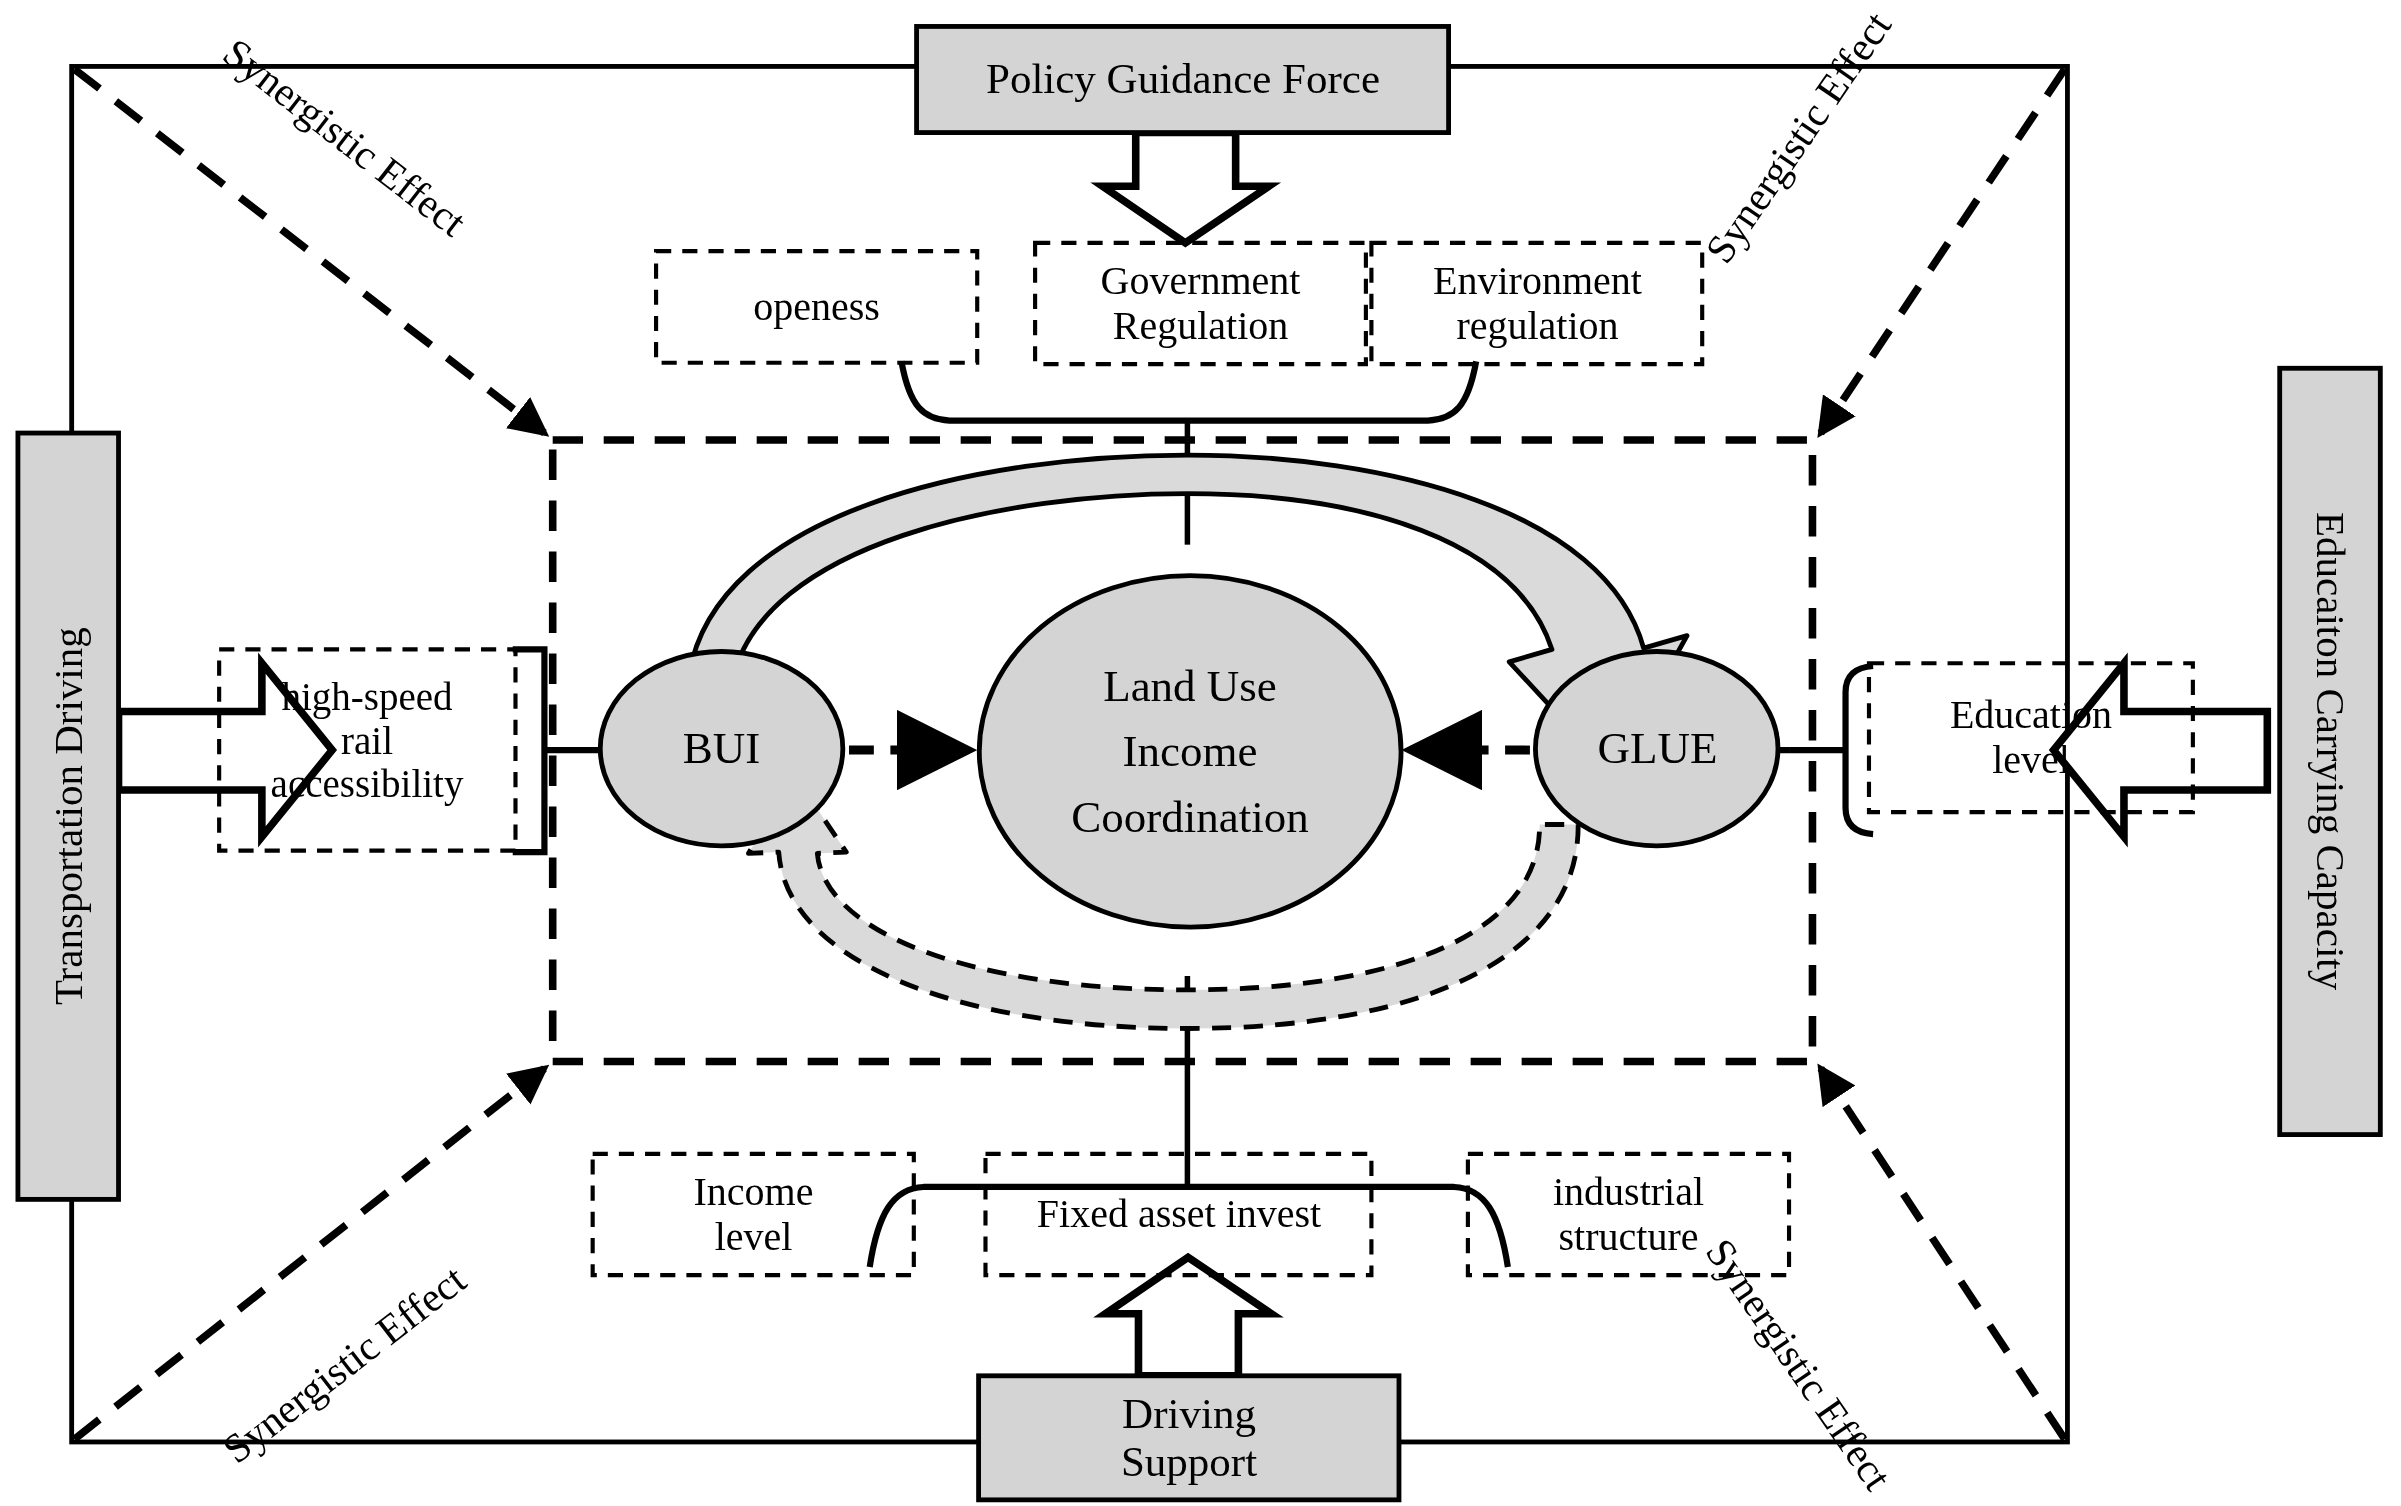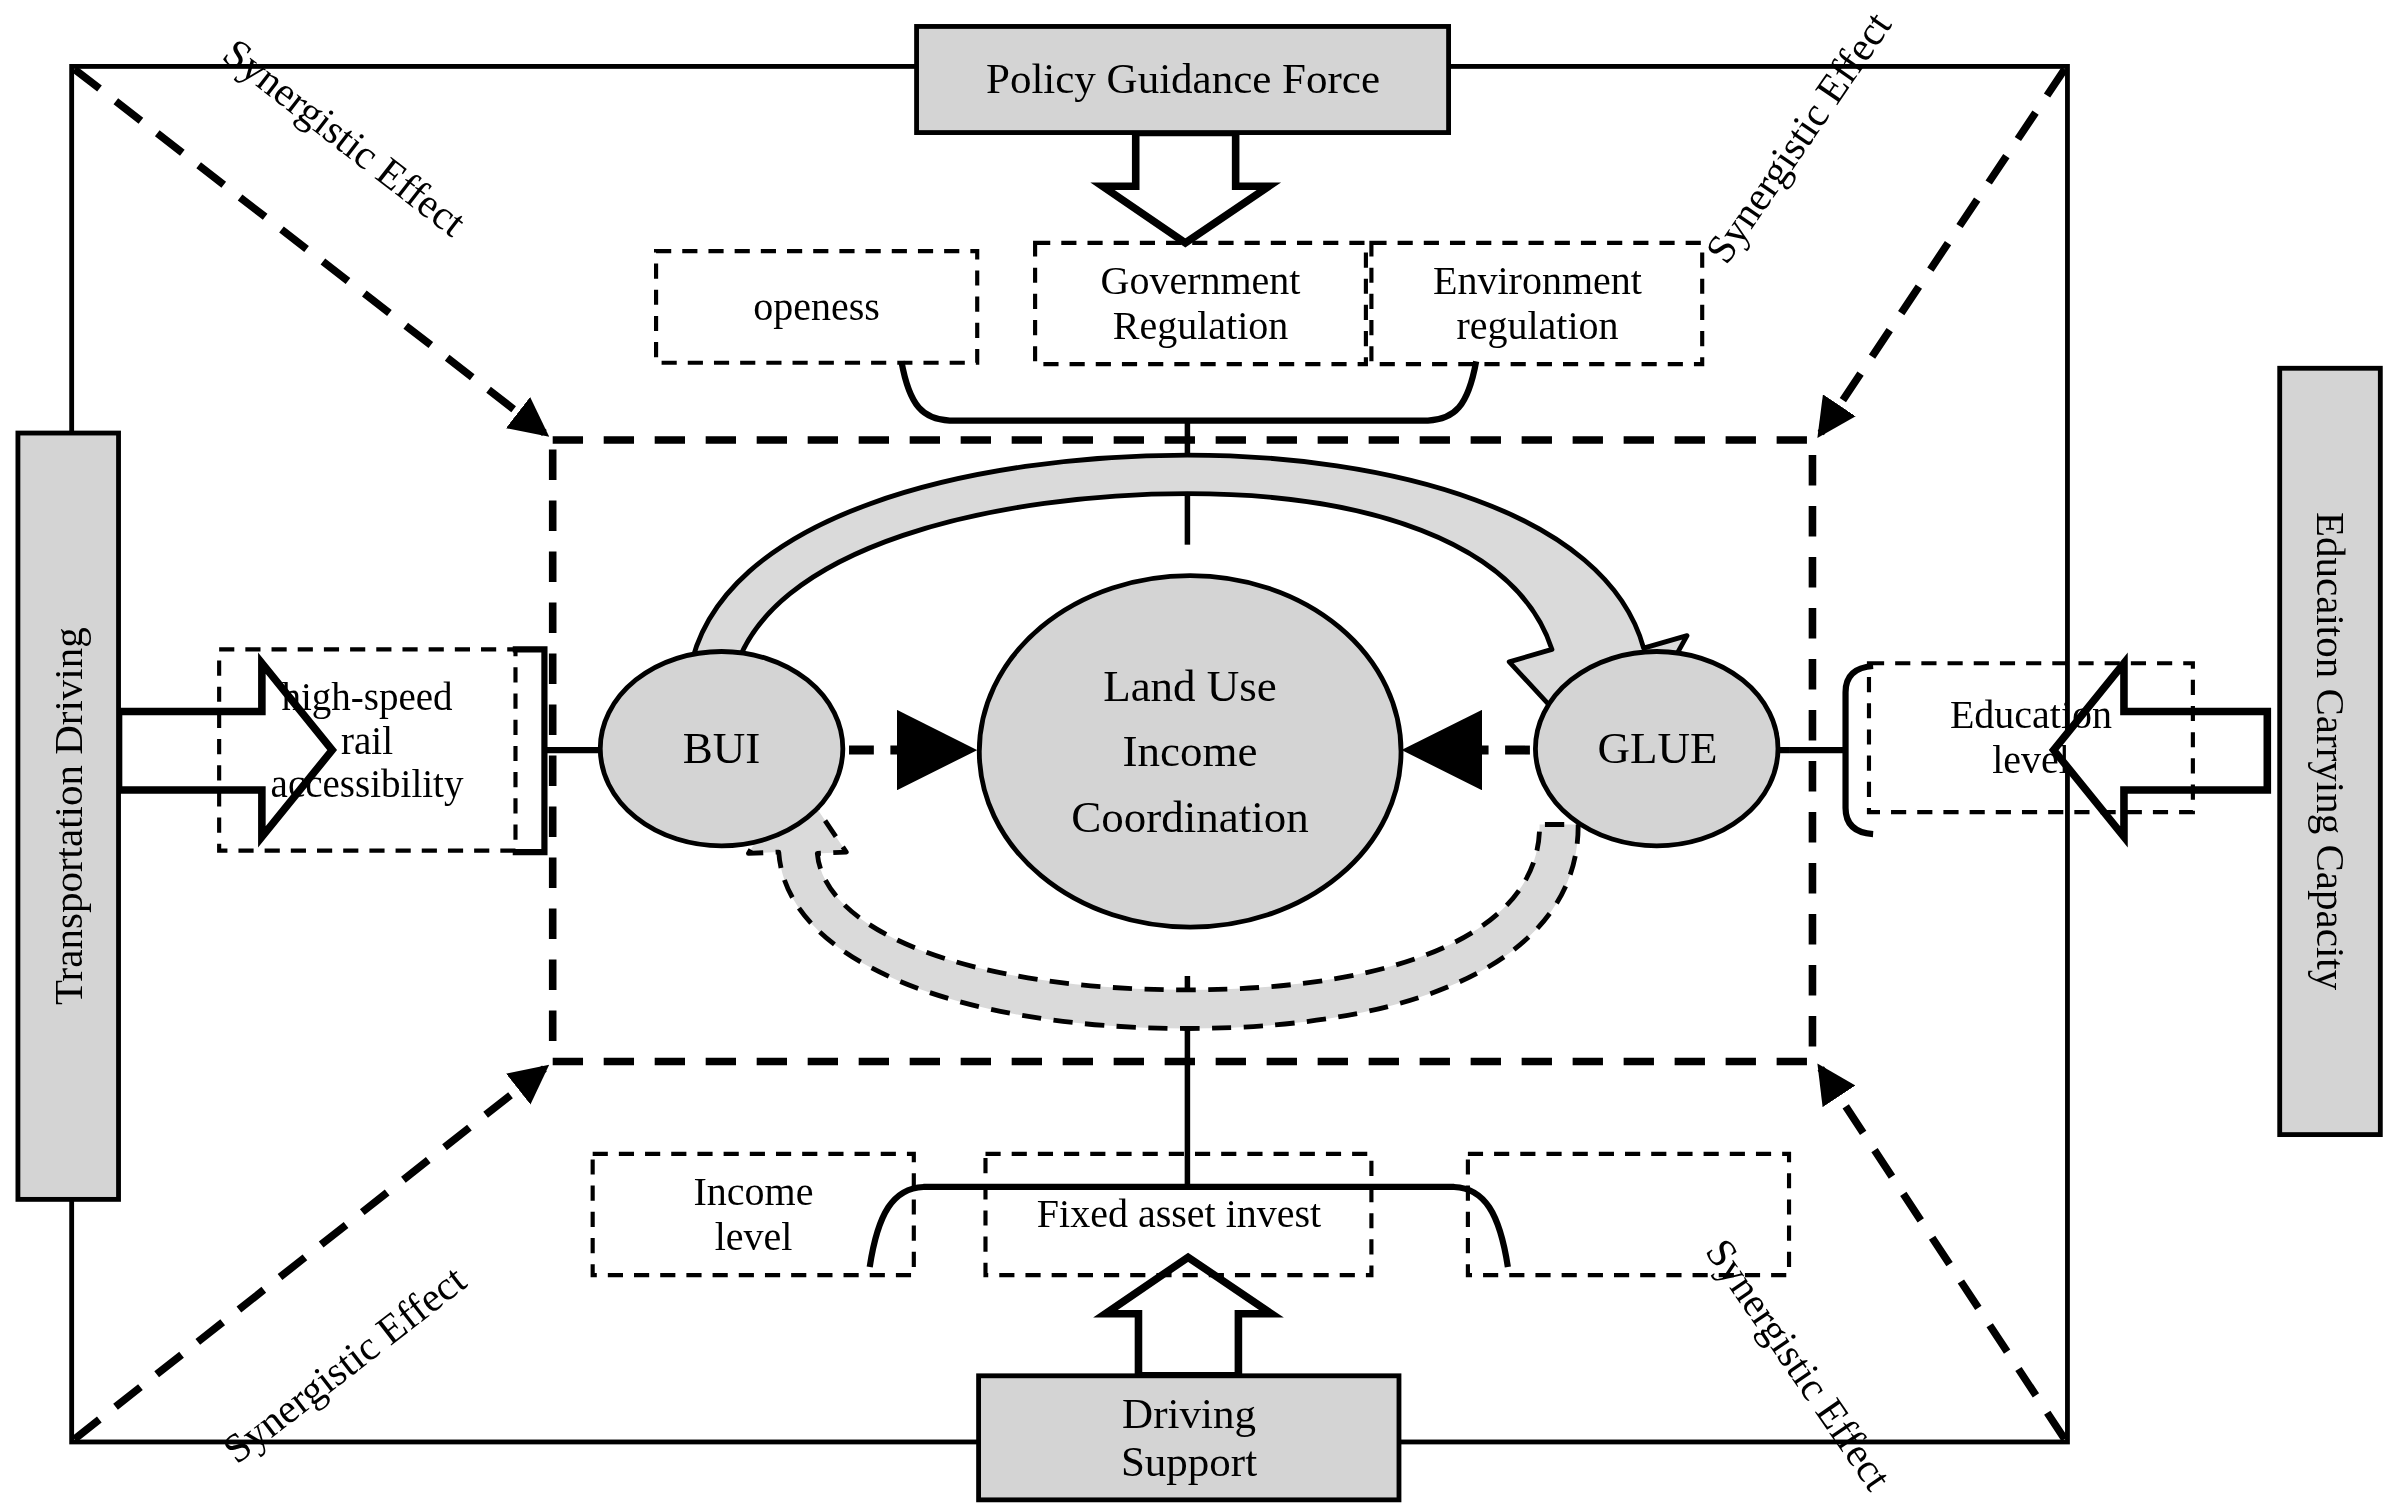--- a/index.html
+++ b/index.html
@@ -124,20 +124,24 @@
     <span>regulation</span>
   </div>
 
   <div class="lbl" style="left:593px;top:1154px;width:321px;height:121px;font-size:40px;flex-direction:column;">
     <span>Income</span>
     <span>level</span>
   </div>
 
   <div class="lbl" style="left:986px;top:1154px;width:386px;height:121px;font-size:40px;">Fixed asset invest</div>
 
+  <div class="lbl" style="left:1468px;top:1154px;width:321px;height:121px;font-size:40px;flex-direction:column;">
+    <span>industrial</span>
+    <span>structure</span>
+  </div>
 
   <div class="lbl" style="left:219px;top:640px;width:296px;height:201px;font-size:39px;flex-direction:column;">
     <span>high-speed</span>
     <span>rail</span>
     <span>accessibility</span>
   </div>
 
   <div class="lbl" style="left:1869px;top:663px;width:324px;height:149px;font-size:40px;flex-direction:column;">
     <span>Education</span>
     <span>level</span>

